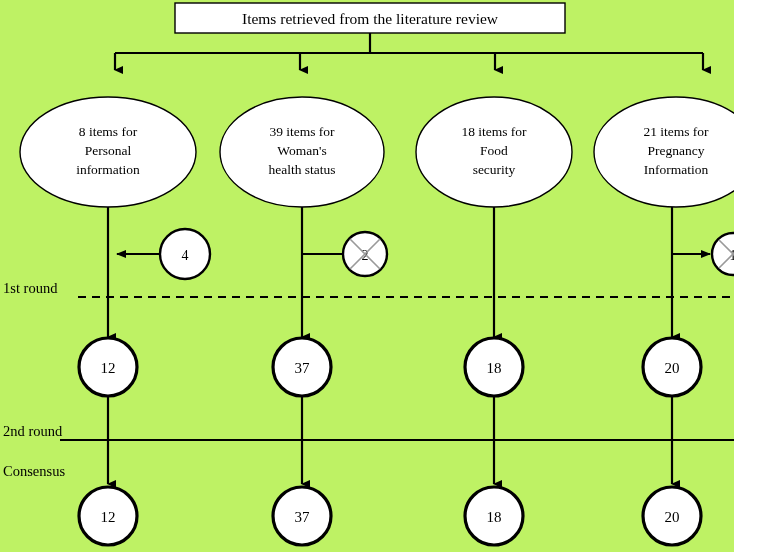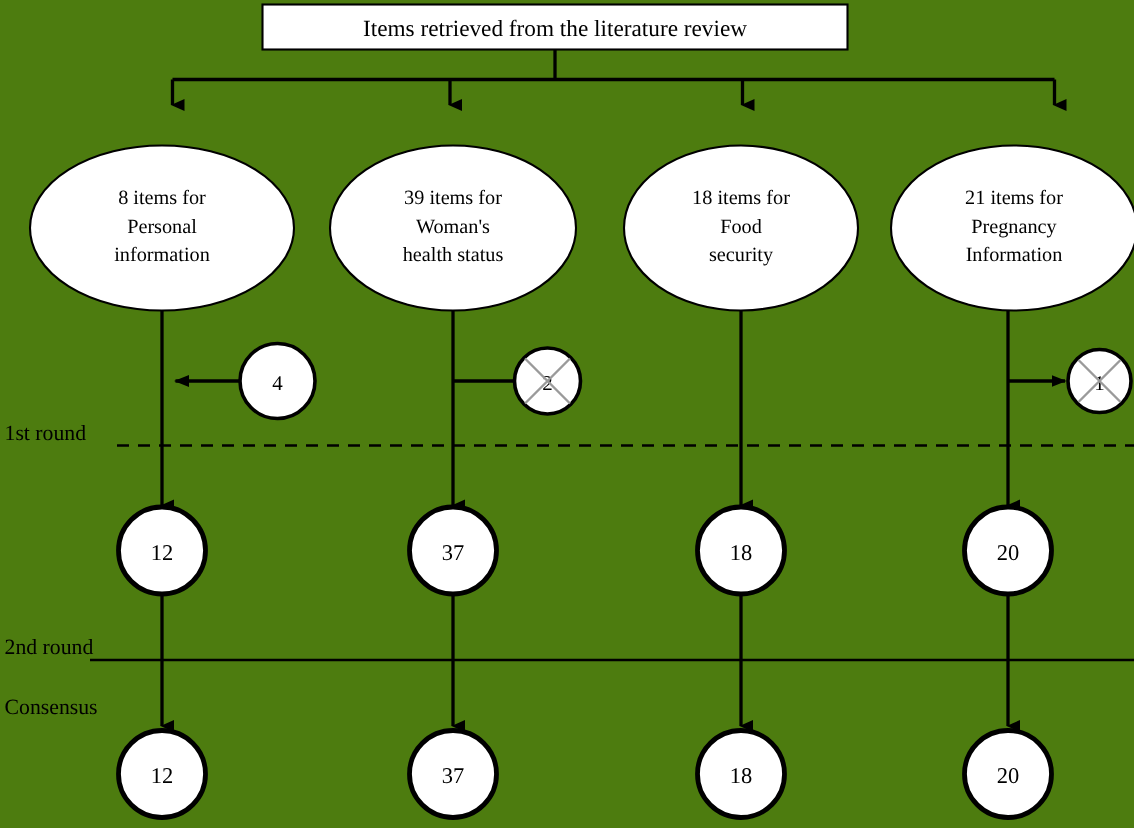--- a/index.html
+++ b/index.html
@@ -9,23 +9,22 @@
     background: #ffffff;
   }
   body {
     font-family: "Liberation Serif", "DejaVu Serif", serif;
     color: #000000;
   }
   #canvas {
     position: relative;
     width: 734px;
     height: 552px;
-    background: #4d7c0f;
+    background: #bef264;
     overflow: hidden;
-    padding-left: 22px;
   }
   #diagram-svg {
     position: absolute;
     left: 0;
     top: 0;
     width: 762px;
     height: 552px;
   }
   .svg-text {
     font-family: "Liberation Serif", "DejaVu Serif", serif;

